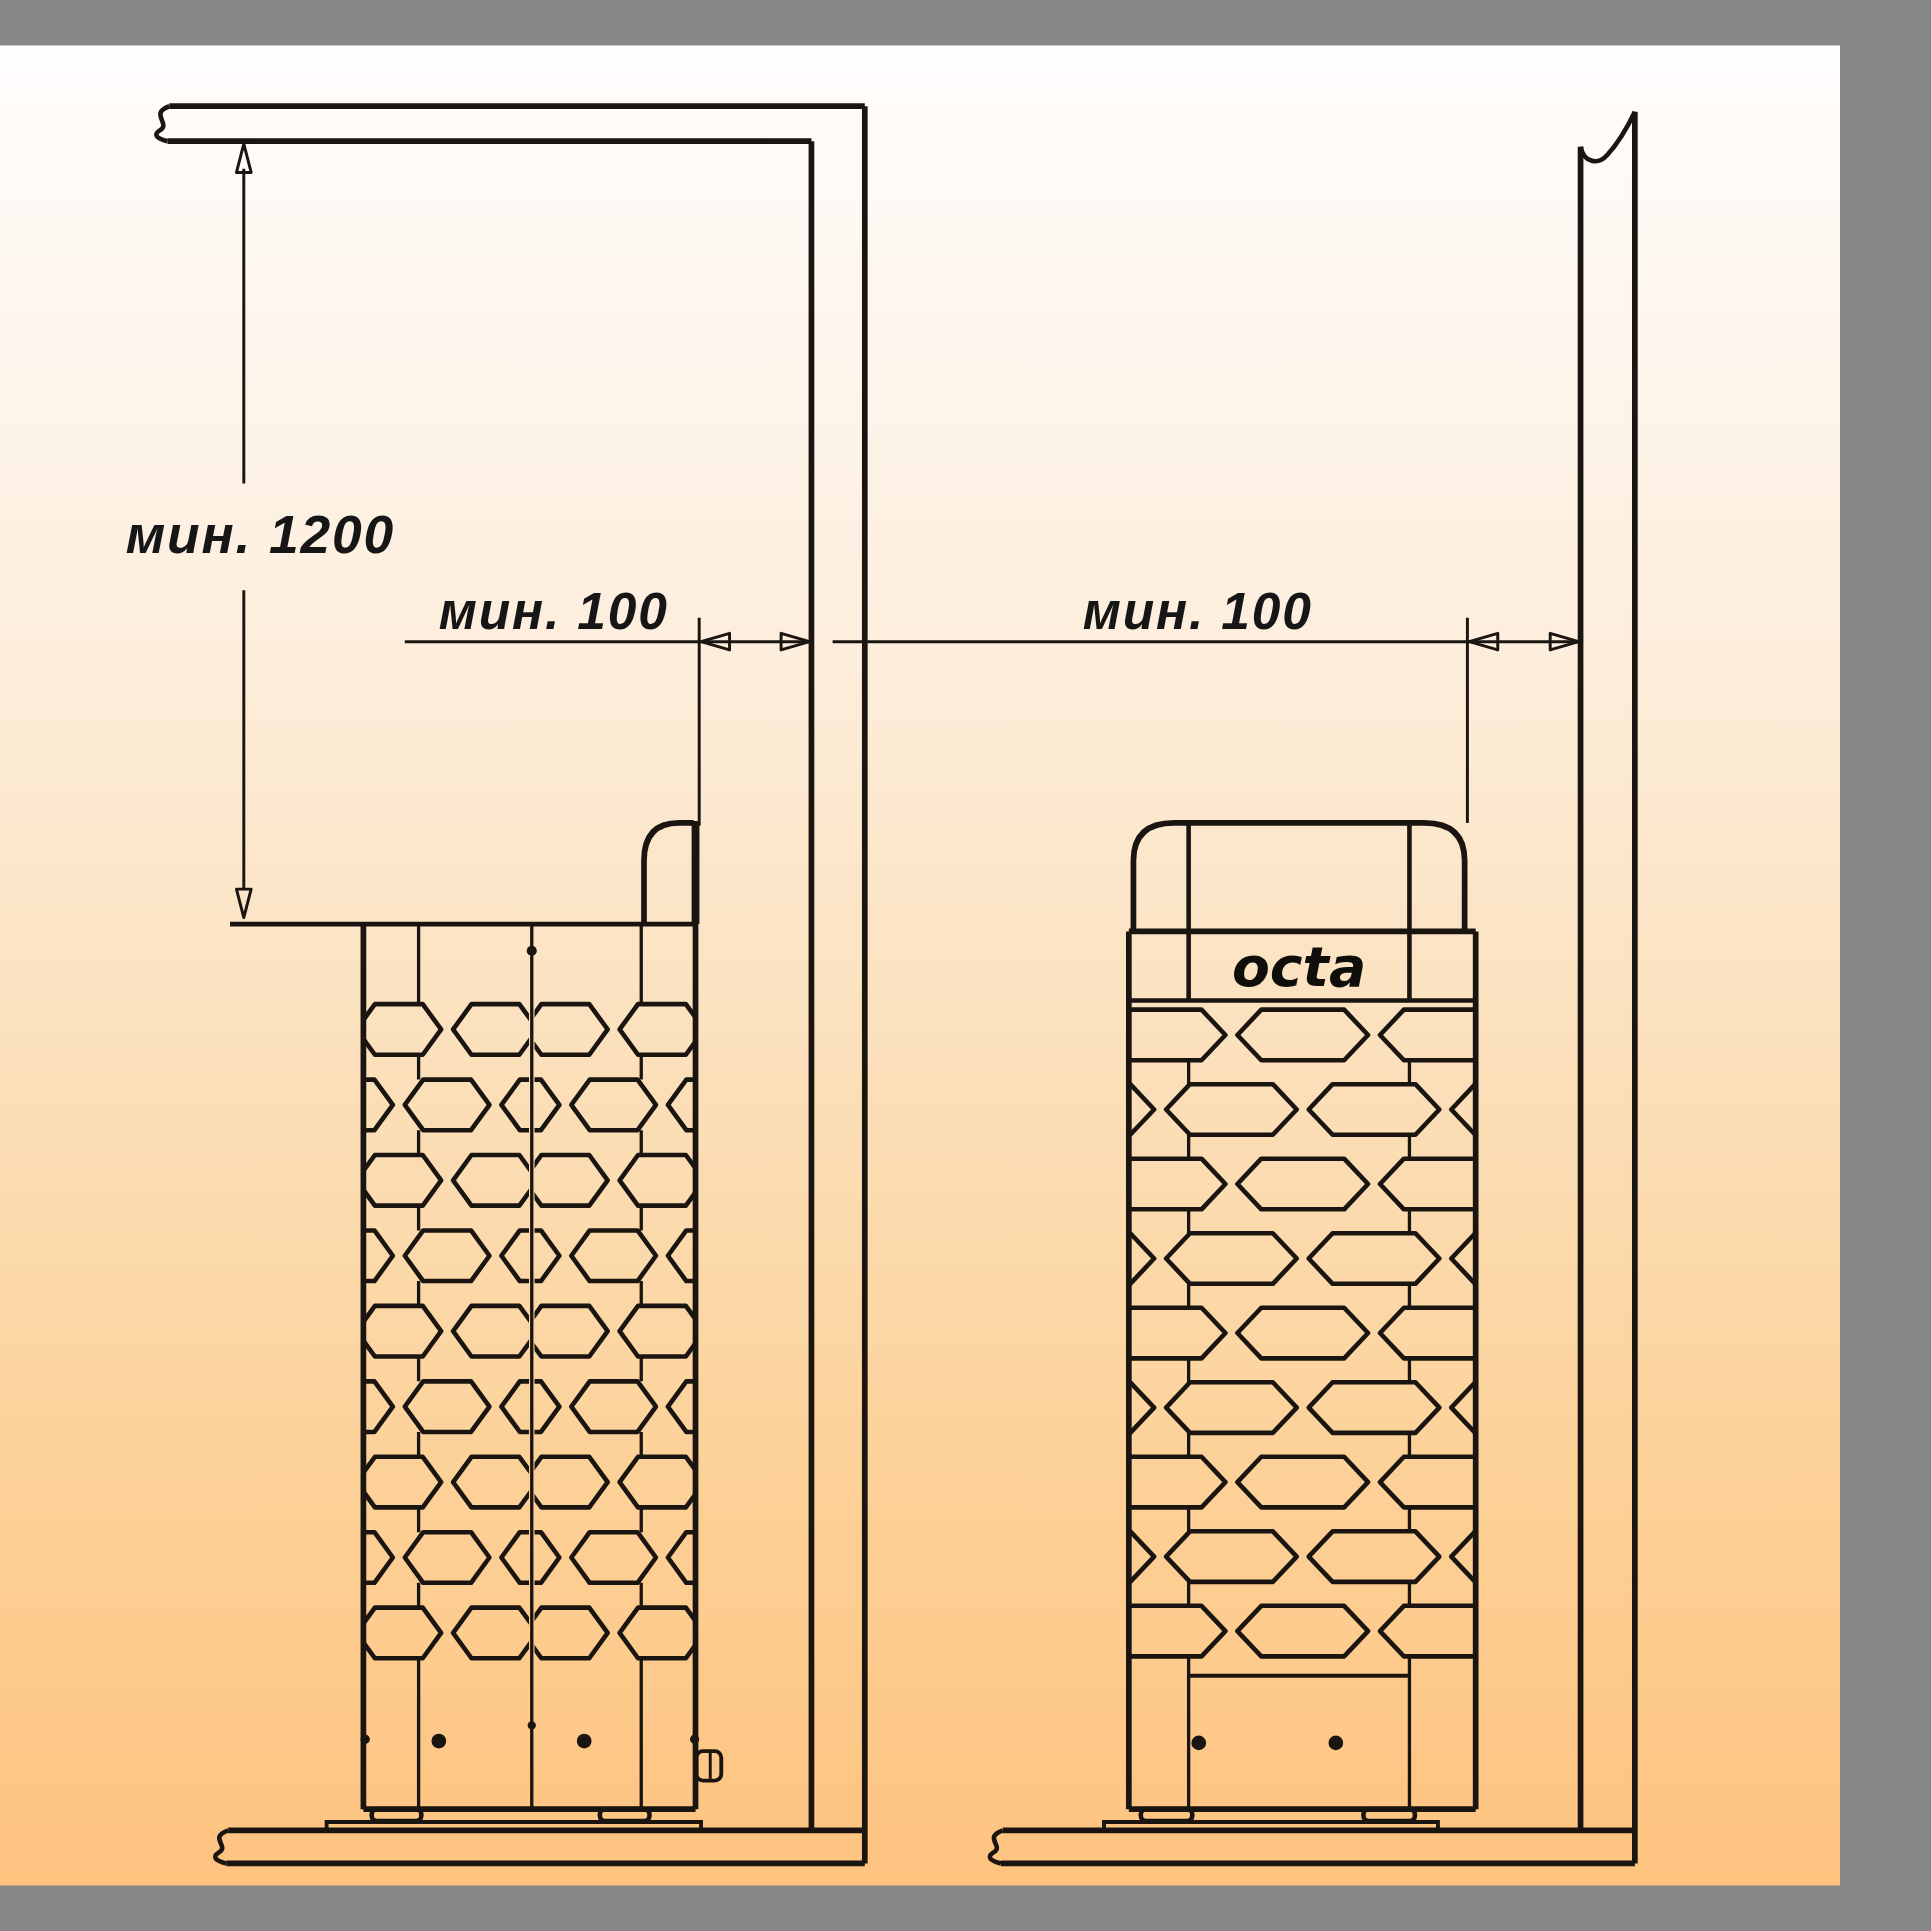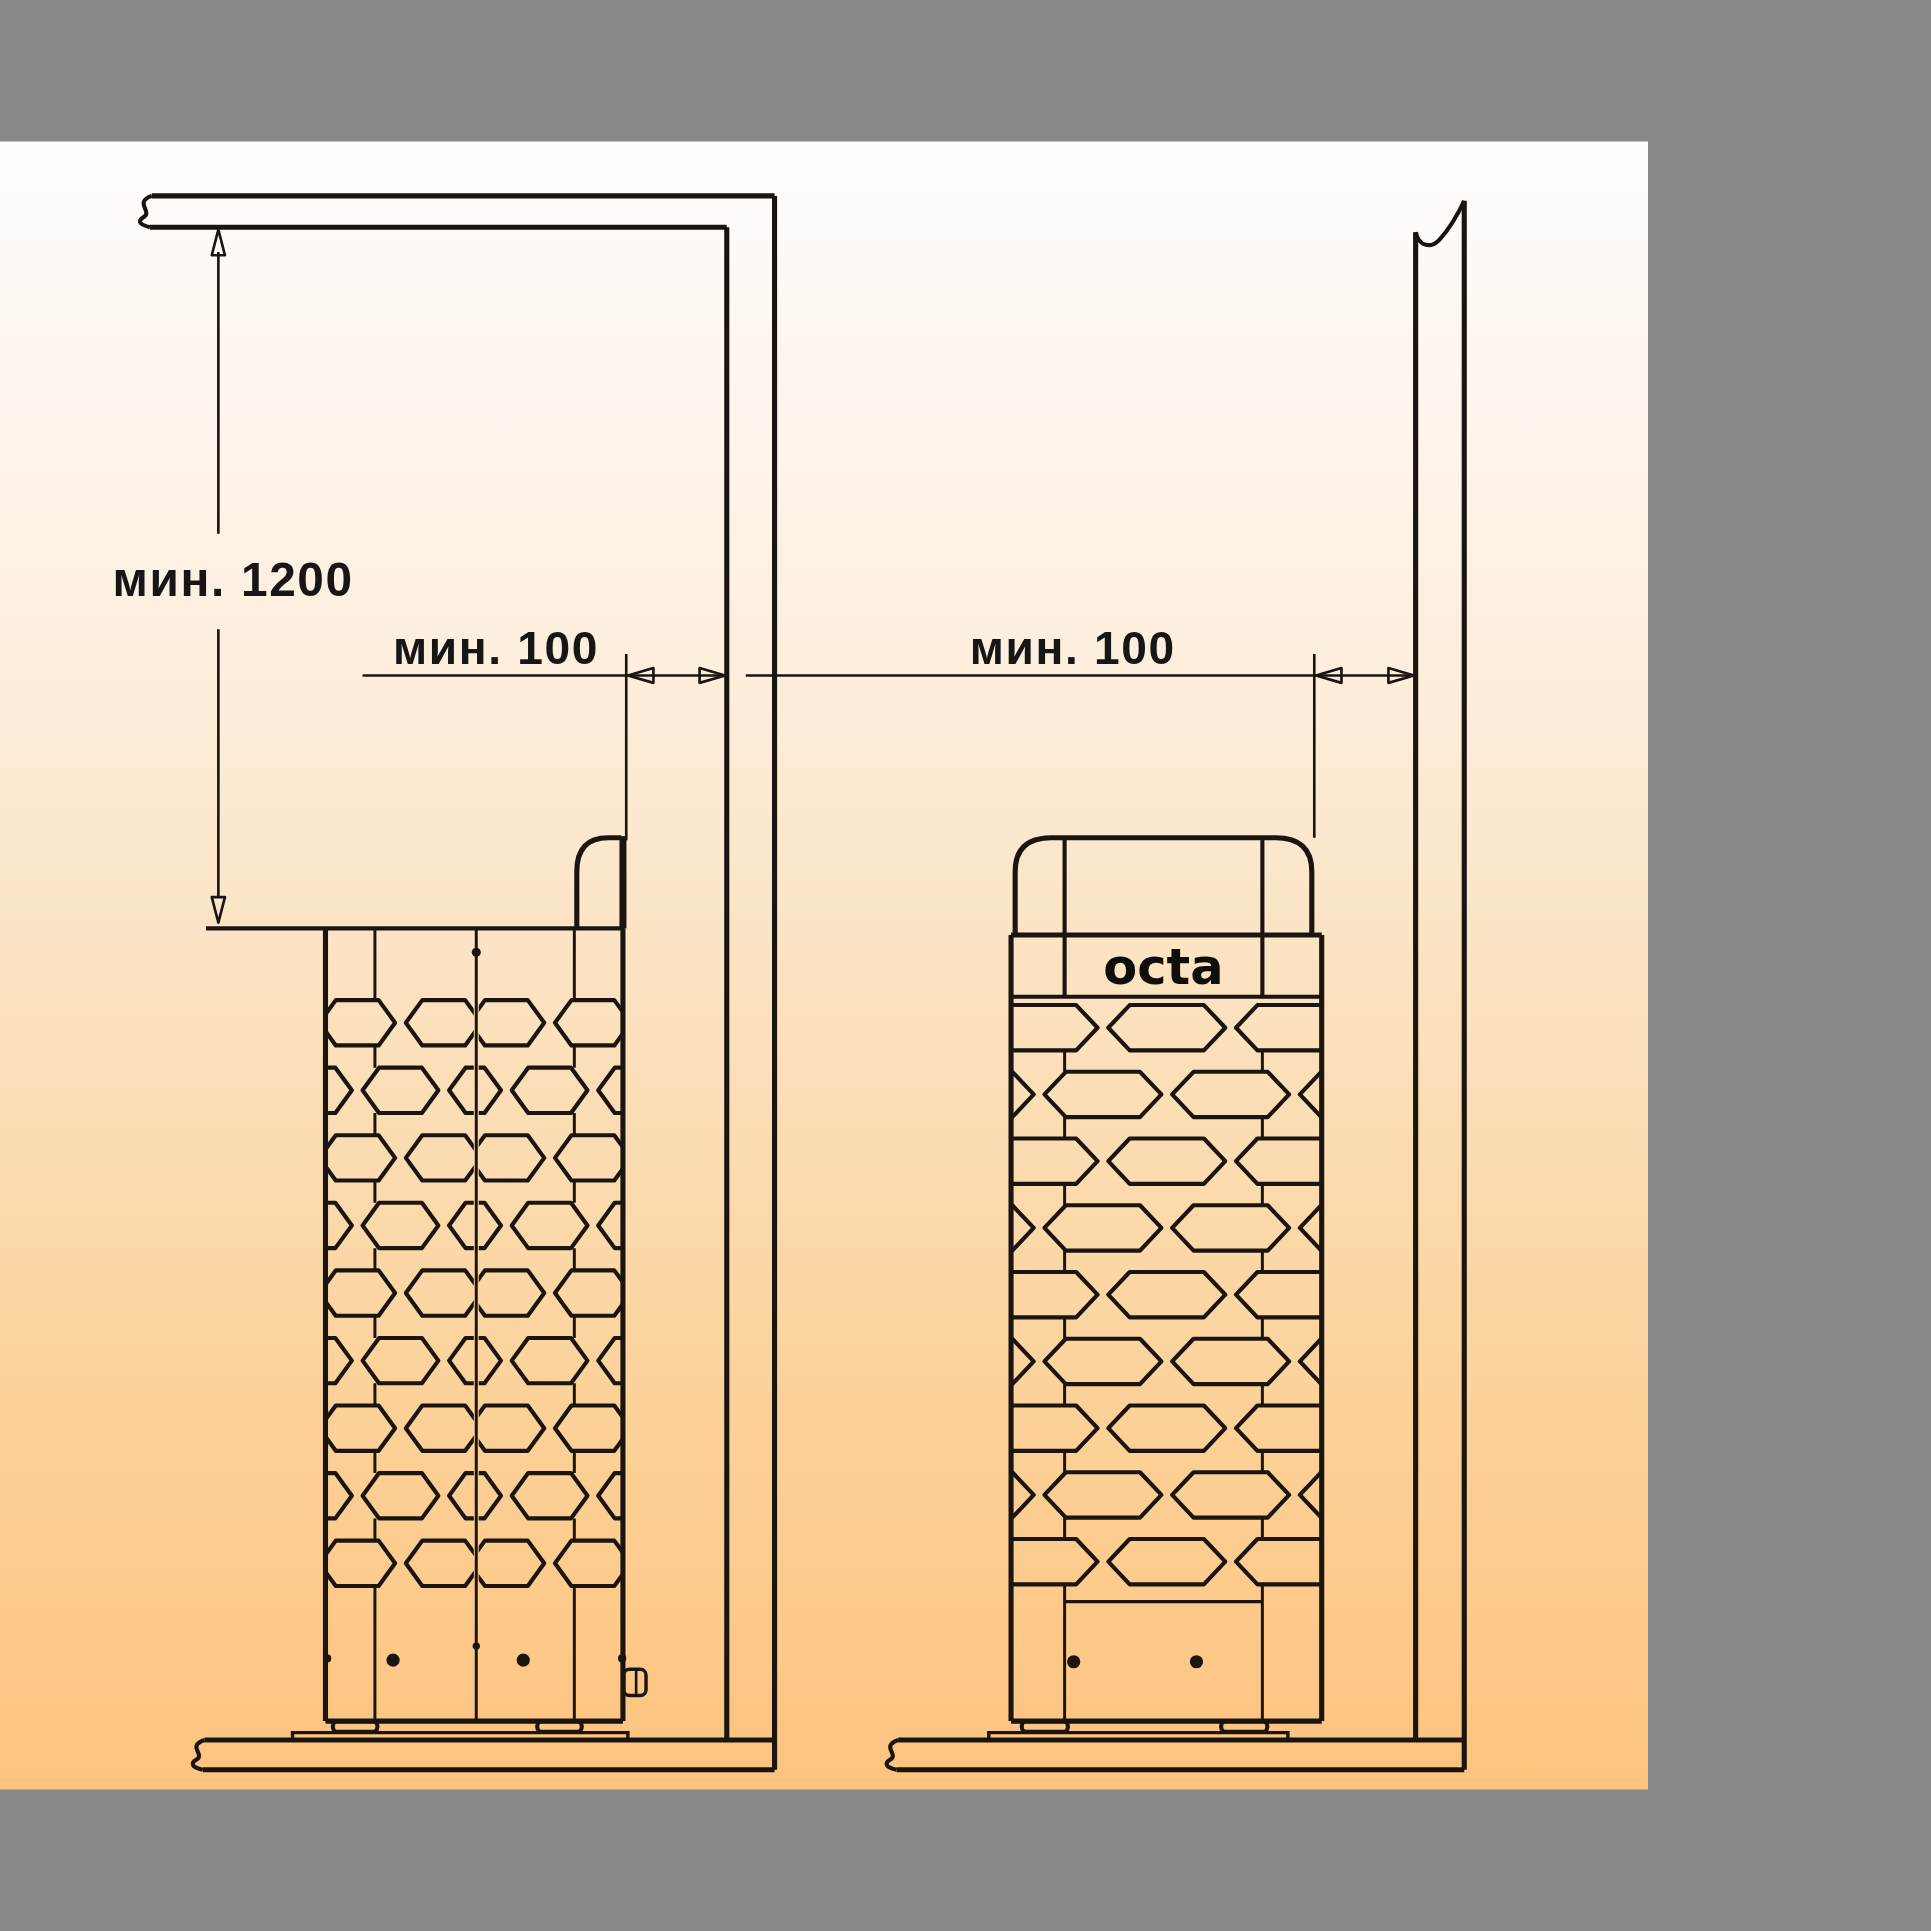--- a/index.html
+++ b/index.html
@@ -1,16 +1,16 @@
 <!DOCTYPE html>
 <html style="--line: #1b1511; --text: #161616;"><head>
 <meta charset="utf-8">
 <style>
   html,body{margin:0;padding:0;background:#888;}
-  .stage{width:1648px;height:1931px;position:relative;overflow:hidden;}
+  .stage{width:1840px;height:1931px;position:relative;overflow:hidden;font-style:italic;}
   svg{display:block;width:100%;height:100%;}
   :root{
     --line:#1b1511;
     --text:#161616;
   }
   .ln{stroke:var(--line);fill:none;stroke-linecap:butt;}
   .s3{stroke-width:3.2;}
   .s35{stroke-width:3.6;}
   .s4{stroke-width:4.2;}
   .s5{stroke-width:5;}

